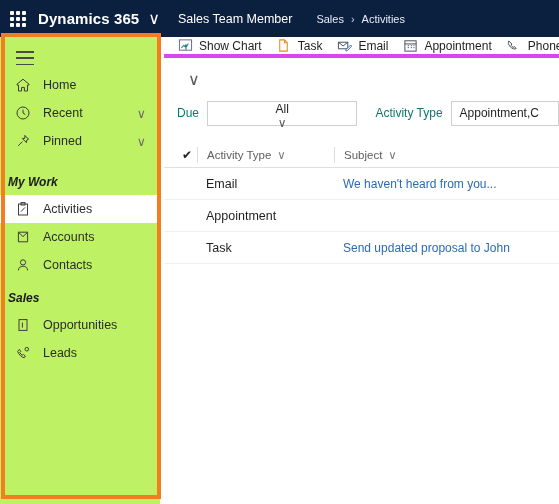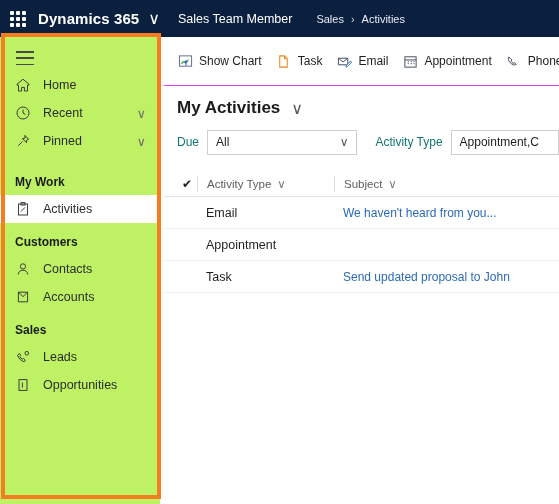--- a/index.html
+++ b/index.html
@@ -133,21 +133,22 @@
     left: 2px;
     top: 3px;
     bottom: 3px;
     width: 3px;
     background: #2266cc;
   }
   .group-label {
     font-size: 12px;
     font-weight: bold;
     color: #1b1b1b;
-    padding: 12px 0 6px 15px;
+    padding: 12px 0 6px 8px;
+    font-style: italic;
   }
   .spacer-sm { height: 8px; }
 
   
   .annot-box {
     position: absolute;
     left: 1px;
     top: 33px;
     width: 160px;
     height: 466px;
@@ -159,24 +160,24 @@
   
   .main {
     position: absolute;
     top: 37px;
     left: 164px;
     width: 395px;
     height: 467px;
     background: #ffffff;
   }
   .cmdbar {
-    height: 49px;
-    display: flex;
-    align-items: center;
-    border-bottom: 1px solid #d946ef;
+    height: 21px;
+    display: flex;
+    align-items: center;
+    border-bottom: 4px solid #d946ef;
     padding-left: 6px;
     box-sizing: border-box;
   }
   .cmd {
     display: flex;
     align-items: center;
     height: 30px;
     padding: 0 7px;
     font-size: 12px;
     color: #1f1f1f;
@@ -223,21 +224,21 @@
     height: 25px;
     border: 1px solid #cfcfcf;
     background: #ffffff;
     display: flex;
     align-items: center;
     box-sizing: border-box;
     padding: 0 8px;
     font-size: 12px;
     color: #1f1f1f;
   }
-  .combo.due { width: 182px; justify-content: space-between; }
+  .combo.due { width: 182px; justify-content: space-between; flex-direction: column; }
   .combo.atype { width: 130px; text-align: right; }
   .combo .caret { color: #5a5a5a; }
 
   .grid-head {
     display: flex;
     align-items: center;
     height: 26px;
     margin-top: 15px;
     padding-left: 13px;
     box-sizing: border-box;
@@ -363,58 +364,57 @@
     <span class="ico">
       <svg width="16" height="16" viewBox="0 0 16 16">
           <rect x="3.5" y="3" width="9" height="11" fill="none" stroke="#3c3c3c" stroke-width="1"></rect>
           <rect x="6" y="1.6" width="4" height="2.4" fill="none" stroke="#3c3c3c" stroke-width="1"></rect>
           <path d="M6 10.6 10 6.4" stroke="#3c3c3c" stroke-width="1"></path>
         </svg>
     </span>
     <span>Activities</span>
   </div>
 
-  <div class="group-label">Customers</div>
+  <div class="nav-item">
+    <span class="ico">
+      <svg width="16" height="16" viewBox="0 0 16 16">
+          <path d="M3.4 3.2h9.2v9.6H3.4z" fill="none" stroke="#3c3c3c" stroke-width="1"></path>
+          <path d="M3.4 3.2 8 7.6l4.6-4.4" fill="none" stroke="#3c3c3c" stroke-width="1"></path>
+        </svg>
+    </span>
+    <span>Accounts</span>
+  </div>
   <div class="nav-item">
     <span class="ico">
       <svg width="16" height="16" viewBox="0 0 16 16">
           <circle cx="8" cy="5.4" r="2.6" fill="none" stroke="#3c3c3c" stroke-width="1"></circle>
           <path d="M3.4 13.4c0-2.6 2-4.2 4.6-4.2s4.6 1.6 4.6 4.2" fill="none" stroke="#3c3c3c" stroke-width="1"></path>
         </svg>
     </span>
     <span>Contacts</span>
   </div>
-  <div class="nav-item">
-    <span class="ico">
-      <svg width="16" height="16" viewBox="0 0 16 16">
-          <path d="M3.4 3.2h9.2v9.6H3.4z" fill="none" stroke="#3c3c3c" stroke-width="1"></path>
-          <path d="M3.4 3.2 8 7.6l4.6-4.4" fill="none" stroke="#3c3c3c" stroke-width="1"></path>
-        </svg>
-    </span>
-    <span>Accounts</span>
-  </div>
 
   <div class="group-label">Sales</div>
+  <div class="nav-item">
+    <span class="ico">
+      <svg width="16" height="16" viewBox="0 0 16 16">
+          <rect x="4" y="2.6" width="8" height="10.8" fill="none" stroke="#3c3c3c" stroke-width="1"></rect>
+          <path d="M7.4 5.6v5" stroke="#3c3c3c" stroke-width="1"></path>
+        </svg>
+    </span>
+    <span>Opportunities</span>
+  </div>
   <div class="nav-item">
     <span class="ico">
       <svg width="16" height="16" viewBox="0 0 16 16">
           <path d="M2.6 6.4c1.4 3.6 4 5.6 6.6 6.4l1.2-1.8-2-1.6-1.2.8c-1-.7-1.9-1.6-2.4-2.8l1-1-1.4-2z" fill="none" stroke="#3c3c3c" stroke-width="1"></path>
           <circle cx="11.8" cy="4.2" r="1.8" fill="none" stroke="#3c3c3c" stroke-width="1"></circle>
         </svg>
     </span>
     <span>Leads</span>
-  </div>
-  <div class="nav-item">
-    <span class="ico">
-      <svg width="16" height="16" viewBox="0 0 16 16">
-          <rect x="4" y="2.6" width="8" height="10.8" fill="none" stroke="#3c3c3c" stroke-width="1"></rect>
-          <path d="M7.4 5.6v5" stroke="#3c3c3c" stroke-width="1"></path>
-        </svg>
-    </span>
-    <span>Opportunities</span>
   </div>
 </div>
 
 <div class="annot-box"></div>
 
 <div class="main">
 
   <div class="cmdbar">
 
     <div class="cmd">
@@ -464,21 +464,20 @@
       <span class="ico">
         <svg width="15" height="15" viewBox="0 0 16 16">
             <path d="M3 3.2c-1 1.6-.5 4 1.6 6.2s4.6 2.8 6.2 1.8l-1.6-2-1.6.8c-.8-.5-1.6-1.2-2.2-2.2l.9-1.5z" fill="none" stroke="#3c4858" stroke-width="1"></path>
           </svg>
       </span>
       <span>Phone Call</span>
     </div>
   </div>
 
   <div class="view-row">
-    <span class="view-title">My Activities</span>
     <span class="view-caret">∨</span>
   </div>
 
   <div class="filter-row">
     <span class="filter-label">Due</span>
     <div class="combo due">
       <span>All</span>
       <span class="caret">∨</span>
     </div>
     <span class="filter-label" style="margin-left:18px;">Activity Type</span>

